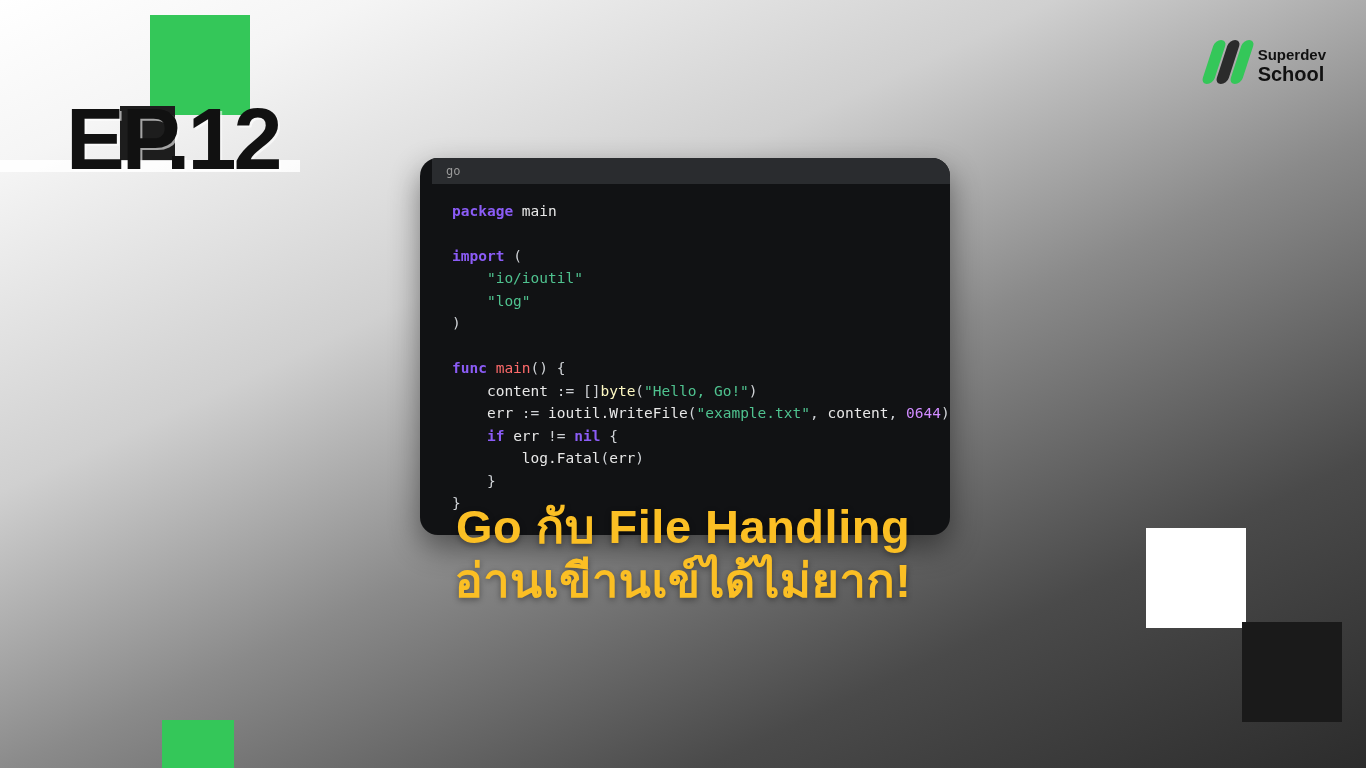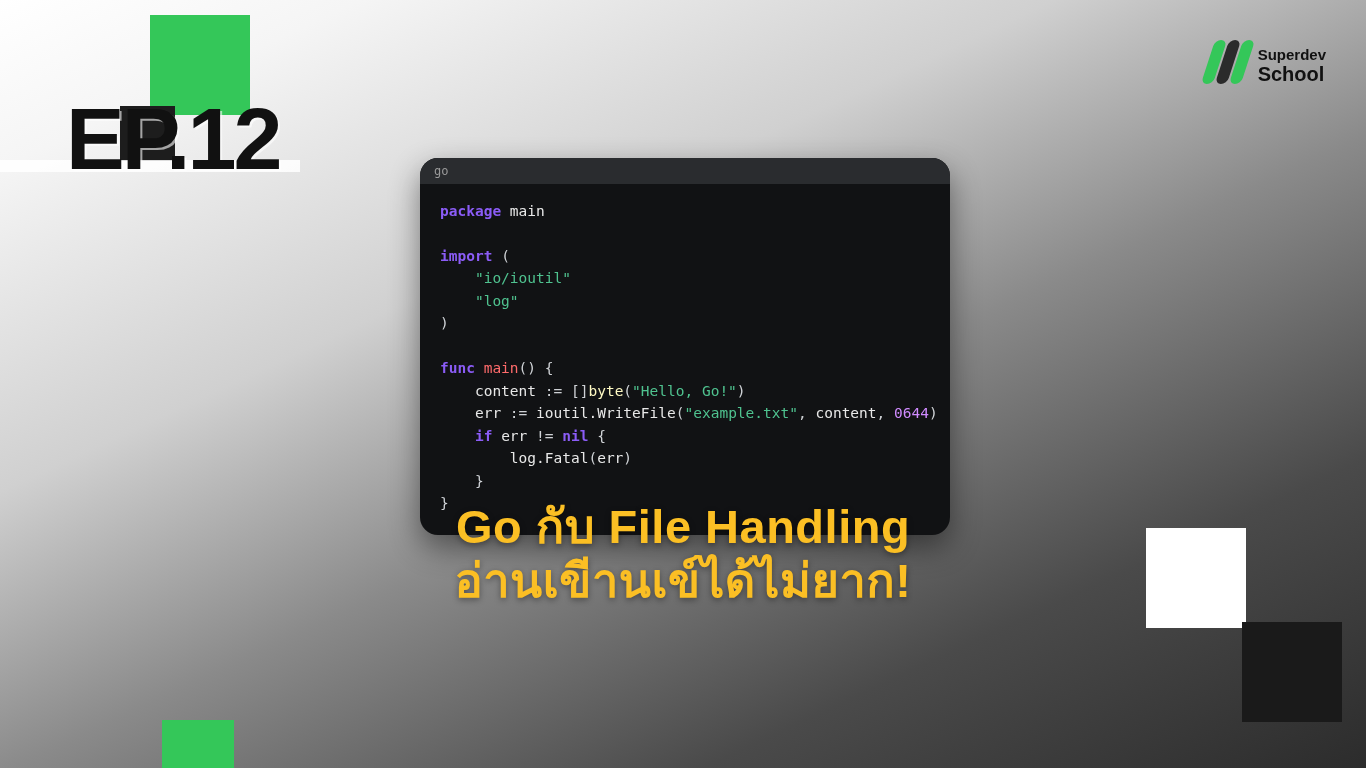--- a/index.html
+++ b/index.html
@@ -43,20 +43,21 @@
 
   
   .code-window {
     position: absolute;
     left: 420px; top: 158px;
     width: 530px;
     background: #111214;
     border-radius: 18px;
     box-shadow: 0 12px 30px rgba(0,0,0,0.45);
     overflow: hidden;
+    padding-left: 12px;
   }
   .code-titlebar {
     background: #2a2c2f;
     color: #9a9a9a;
     font-size: 12px;
     padding: 6px 14px;
     font-family: ui-monospace, Menlo, Consolas, monospace;
   }
   .code-body {
     padding: 16px 20px 20px 20px;

